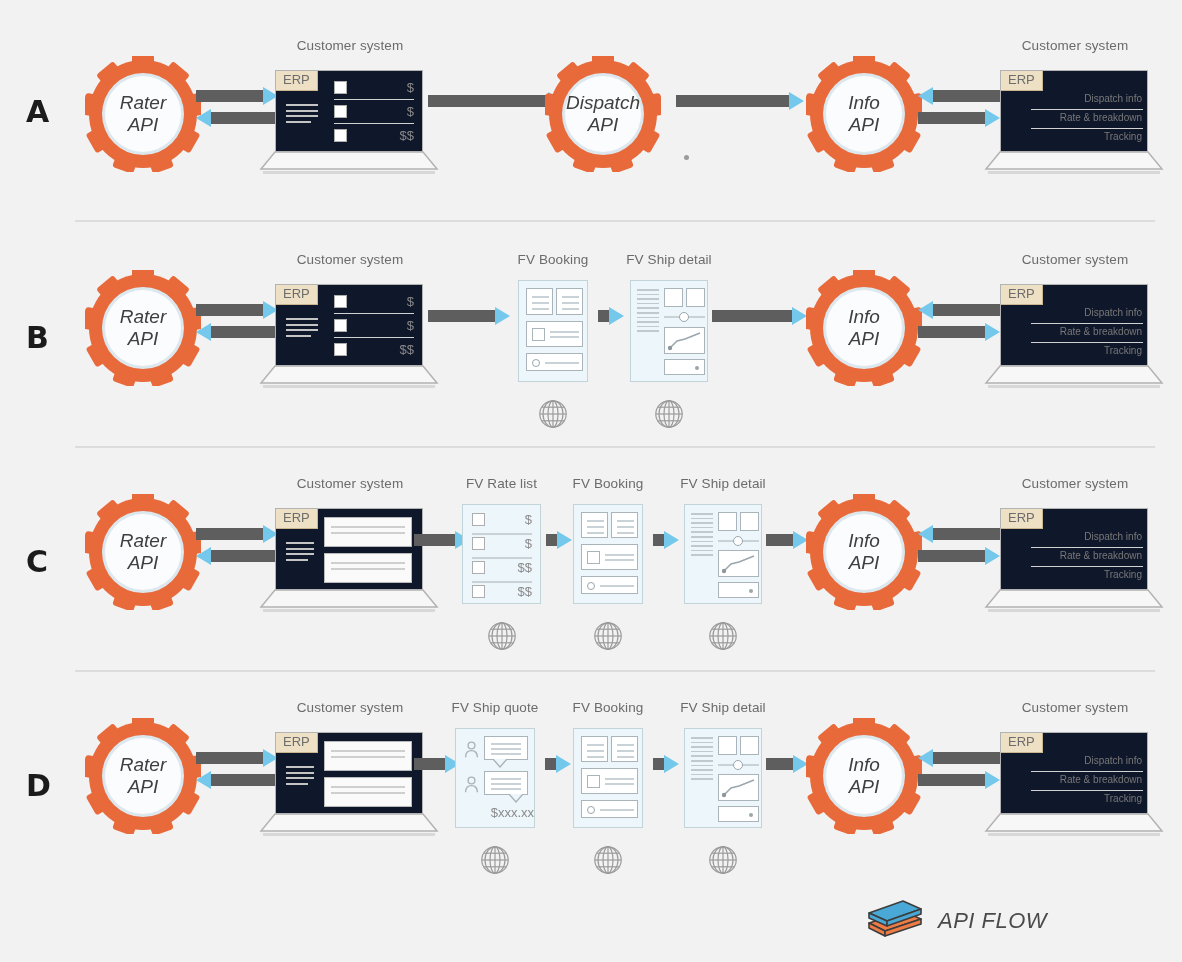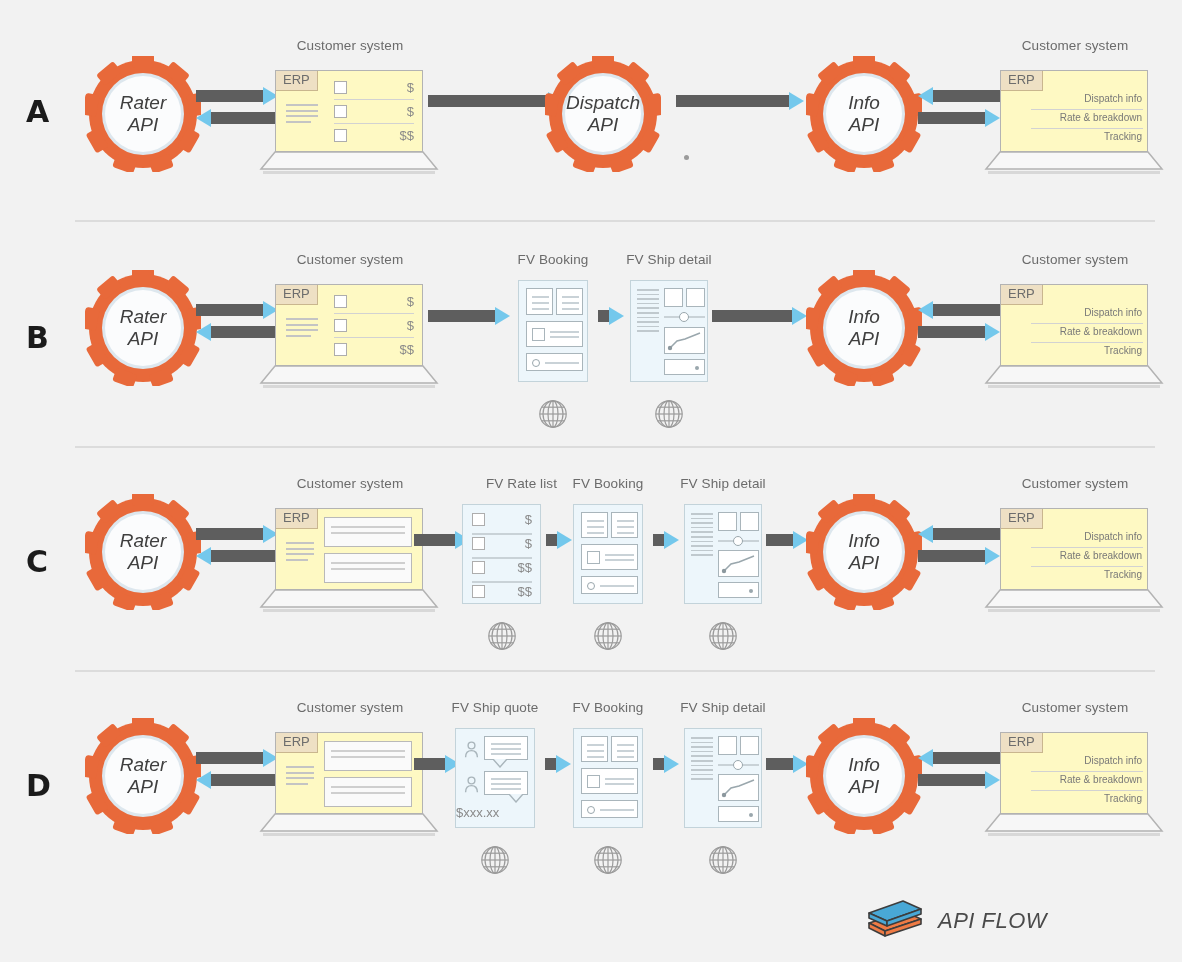--- a/index.html
+++ b/index.html
@@ -40,21 +40,21 @@
     position:absolute;left:0;top:0;width:116px;height:116px;
     display:flex;flex-direction:column;align-items:center;justify-content:center;
     font-style:italic;font-size:19px;line-height:1.14;color:#3f3f3f;
     font-family:"Liberation Sans", sans-serif;pointer-events:none;
   }
 
   
   .laptop{position:relative;width:150px;height:110px;}
   .screen{
     position:absolute;left:0;top:0;width:148px;height:82px;
-    border:1.6px solid #b3b3b3;background:#fef9c3;box-sizing:border-box;
+    border:1.6px solid #b3b3b3;background:#0f172a;box-sizing:border-box;
   }
   .erp{
     position:absolute;left:0;top:0;
     background:#eee0c4;border:1.4px solid #c9b68e;border-left:none;border-top:none;
     font-size:13px;color:#6d6d6d;padding:2px 7px 3px 7px;line-height:1.05;
     box-sizing:border-box;
   }
   .base{
     position:absolute;left:-16px;top:80px;width:180px;height:26px;
   }
@@ -585,21 +585,21 @@
         </div>
       </div>
     </div>
 
     <div class="arrow right" style="left:414px;top:72px;width:56px;">
       <div class="bar" style="left:0;width:41px;"></div>
         <div class="head" style="left:41px;"></div>
     </div>
 
     <div class="node" style="left:462px;top:42px;">
-      <div class="cap" style="top:-28px;margin-left:20px;">FV Rate list</div>
+      <div class="cap" style="top:-28px;">FV Rate list</div>
       <div class="panel" style="width:79px;height:100px;">
         <div class="cbrow" style="left:9px;top:7px;width:60px;">
           <span class="cbox"></span>
           <span class="money">$</span>
         </div>
         <div class="pline" style="left:9px;top:28px;width:60px;height:1.6px;"></div>
         <div class="cbrow" style="left:9px;top:31px;width:60px;">
           <span class="cbox"></span>
           <span class="money">$</span>
         </div>
@@ -890,21 +890,21 @@
         </div>
 
         <div class="pbox" style="left:28px;top:42px;width:44px;height:24px;">
           <i style="position:absolute;left:6px;top:6px;width:30px;height:1.6px;background:#c9d2d7;"></i>
           <i style="position:absolute;left:6px;top:11px;width:30px;height:1.6px;background:#c9d2d7;"></i>
           <i style="position:absolute;left:6px;top:16px;width:30px;height:1.6px;background:#c9d2d7;"></i>
         </div>
         <svg width="16" height="9" viewBox="0 0 16 9" style="position:absolute;left:52px;top:65px;">
           <path d="M1 0 L8 8 L15 0" fill="#edf6fb" stroke="#a9b5bb" stroke-width="1.4"></path>
         </svg>
-        <div style="position:absolute;left:0;right:0;bottom:7px;text-align:left;font-size:13px;color:#8a8a8a;">$xxx.xx</div>
+        <div style="position:absolute;left:0;right:0;bottom:7px;text-align:right;font-size:13px;color:#8a8a8a;">$xxx.xx</div>
       </div>
       <div class="globe" style="top:116px;">
         <svg width="32" height="32" viewBox="0 0 32 32">
             <g fill="none" stroke="#9b9b9b" stroke-width="1.2">
           <circle cx="16" cy="16" r="13.2"></circle>
               <ellipse cx="16" cy="16" rx="5" ry="13.2"></ellipse>
               <ellipse cx="16" cy="16" rx="10" ry="13.2"></ellipse>
           <line x1="16" y1="2.8" x2="16" y2="29.2"></line>
               <line x1="2.8" y1="16" x2="29.2" y2="16"></line>
           <line x1="4.6" y1="9.2" x2="27.4" y2="9.2"></line>

